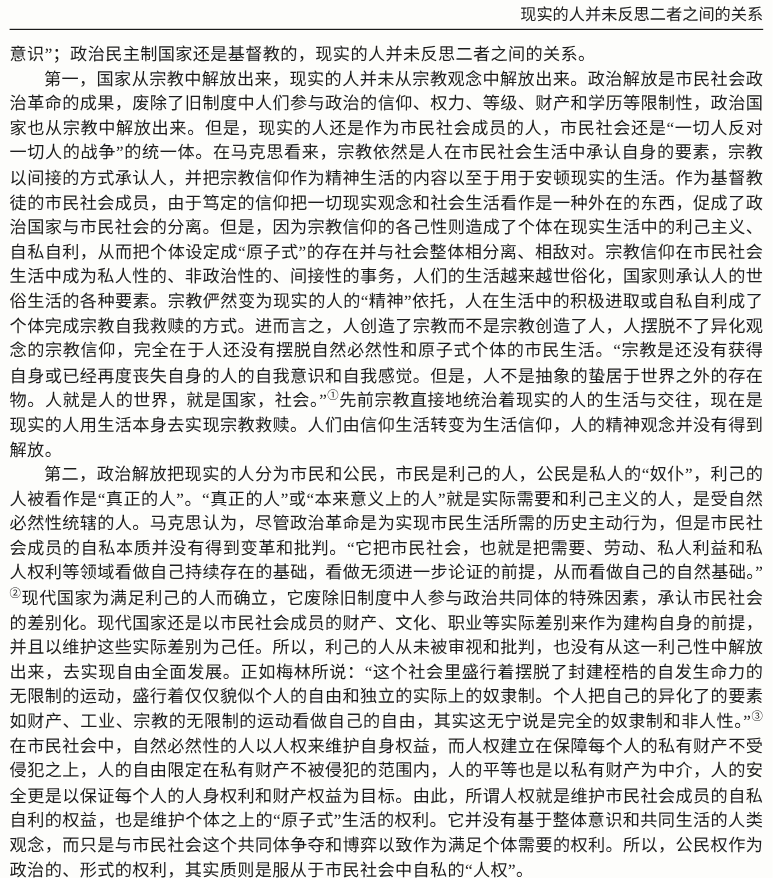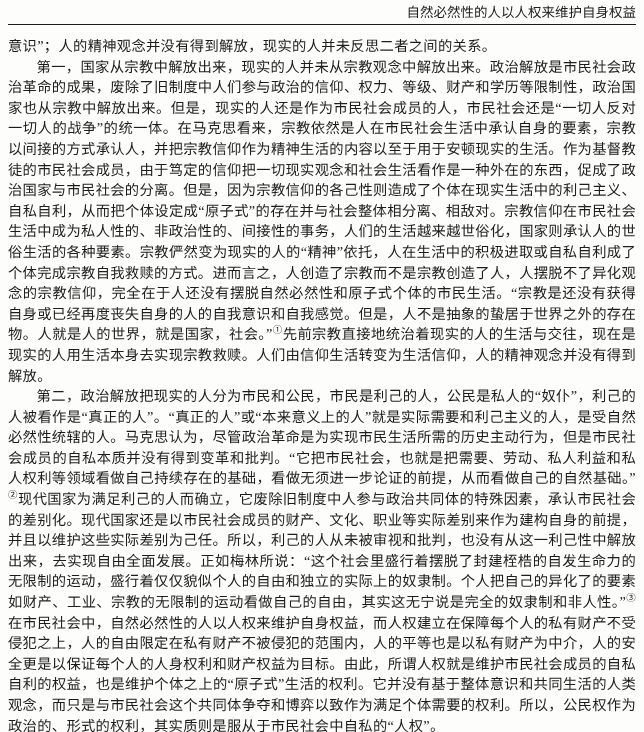--- a/index.html
+++ b/index.html
@@ -50,21 +50,21 @@
     font-size: 9.5px;
     line-height: 0;
     vertical-align: super;
   }
 </style>
 </head>
 <body>
 
 <div class="page">
   <div class="running-head">
-    <span>自然必然性的人以人权来维护自身权益</span>
+    <span>现实的人并未反思二者之间的关系</span>
   </div>
   <div class="head-rule"></div>
   <div class="body-text">
-      <p class="para no-indent">意识”；人的精神观念并没有得到解放，现实的人并未反思二者之间的关系。</p>
+      <p class="para no-indent">意识”；政治民主制国家还是基督教的，现实的人并未反思二者之间的关系。</p>
       <p class="para">第一，国家从宗教中解放出来，现实的人并未从宗教观念中解放出来。政治解放是市民社会政治革命的成果，废除了旧制度中人们参与政治的信仰、权力、等级、财产和学历等限制性，政治国家也从宗教中解放出来。但是，现实的人还是作为市民社会成员的人，市民社会还是“一切人反对一切人的战争”的统一体。在马克思看来，宗教依然是人在市民社会生活中承认自身的要素，宗教以间接的方式承认人，并把宗教信仰作为精神生活的内容以至于用于安顿现实的生活。作为基督教徒的市民社会成员，由于笃定的信仰把一切现实观念和社会生活看作是一种外在的东西，促成了政治国家与市民社会的分离。但是，因为宗教信仰的各己性则造成了个体在现实生活中的利己主义、自私自利，从而把个体设定成“原子式”的存在并与社会整体相分离、相敌对。宗教信仰在市民社会生活中成为私人性的、非政治性的、间接性的事务，人们的生活越来越世俗化，国家则承认人的世俗生活的各种要素。宗教俨然变为现实的人的“精神”依托，人在生活中的积极进取或自私自利成了个体完成宗教自我救赎的方式。进而言之，人创造了宗教而不是宗教创造了人，人摆脱不了异化观念的宗教信仰，完全在于人还没有摆脱自然必然性和原子式个体的市民生活。“宗教是还没有获得自身或已经再度丧失自身的人的自我意识和自我感觉。但是，人不是抽象的蛰居于世界之外的存在物。人就是人的世界，就是国家，社会。”<sup class="fn">①</sup>先前宗教直接地统治着现实的人的生活与交往，现在是现实的人用生活本身去实现宗教救赎。人们由信仰生活转变为生活信仰，人的精神观念并没有得到解放。</p>
       <p class="para">第二，政治解放把现实的人分为市民和公民，市民是利己的人，公民是私人的“奴仆”，利己的人被看作是“真正的人”。“真正的人”或“本来意义上的人”就是实际需要和利己主义的人，是受自然必然性统辖的人。马克思认为，尽管政治革命是为实现市民生活所需的历史主动行为，但是市民社会成员的自私本质并没有得到变革和批判。“它把市民社会，也就是把需要、劳动、私人利益和私人权利等领域看做自己持续存在的基础，看做无须进一步论证的前提，从而看做自己的自然基础。”<sup class="fn">②</sup>现代国家为满足利己的人而确立，它废除旧制度中人参与政治共同体的特殊因素，承认市民社会的差别化。现代国家还是以市民社会成员的财产、文化、职业等实际差别来作为建构自身的前提，并且以维护这些实际差别为己任。所以，利己的人从未被审视和批判，也没有从这一利己性中解放出来，去实现自由全面发展。正如梅林所说：“这个社会里盛行着摆脱了封建桎梏的自发生命力的无限制的运动，盛行着仅仅貌似个人的自由和独立的实际上的奴隶制。个人把自己的异化了的要素如财产、工业、宗教的无限制的运动看做自己的自由，其实这无宁说是完全的奴隶制和非人性。”<sup class="fn">③</sup>在市民社会中，自然必然性的人以人权来维护自身权益，而人权建立在保障每个人的私有财产不受侵犯之上，人的自由限定在私有财产不被侵犯的范围内，人的平等也是以私有财产为中介，人的安全更是以保证每个人的人身权利和财产权益为目标。由此，所谓人权就是维护市民社会成员的自私自利的权益，也是维护个体之上的“原子式”生活的权利。它并没有基于整体意识和共同生活的人类观念，而只是与市民社会这个共同体争夺和博弈以致作为满足个体需要的权利。所以，公民权作为政治的、形式的权利，其实质则是服从于市民社会中自私的“人权”。</p>
     </div>
 </div>
 
 </body></html>

